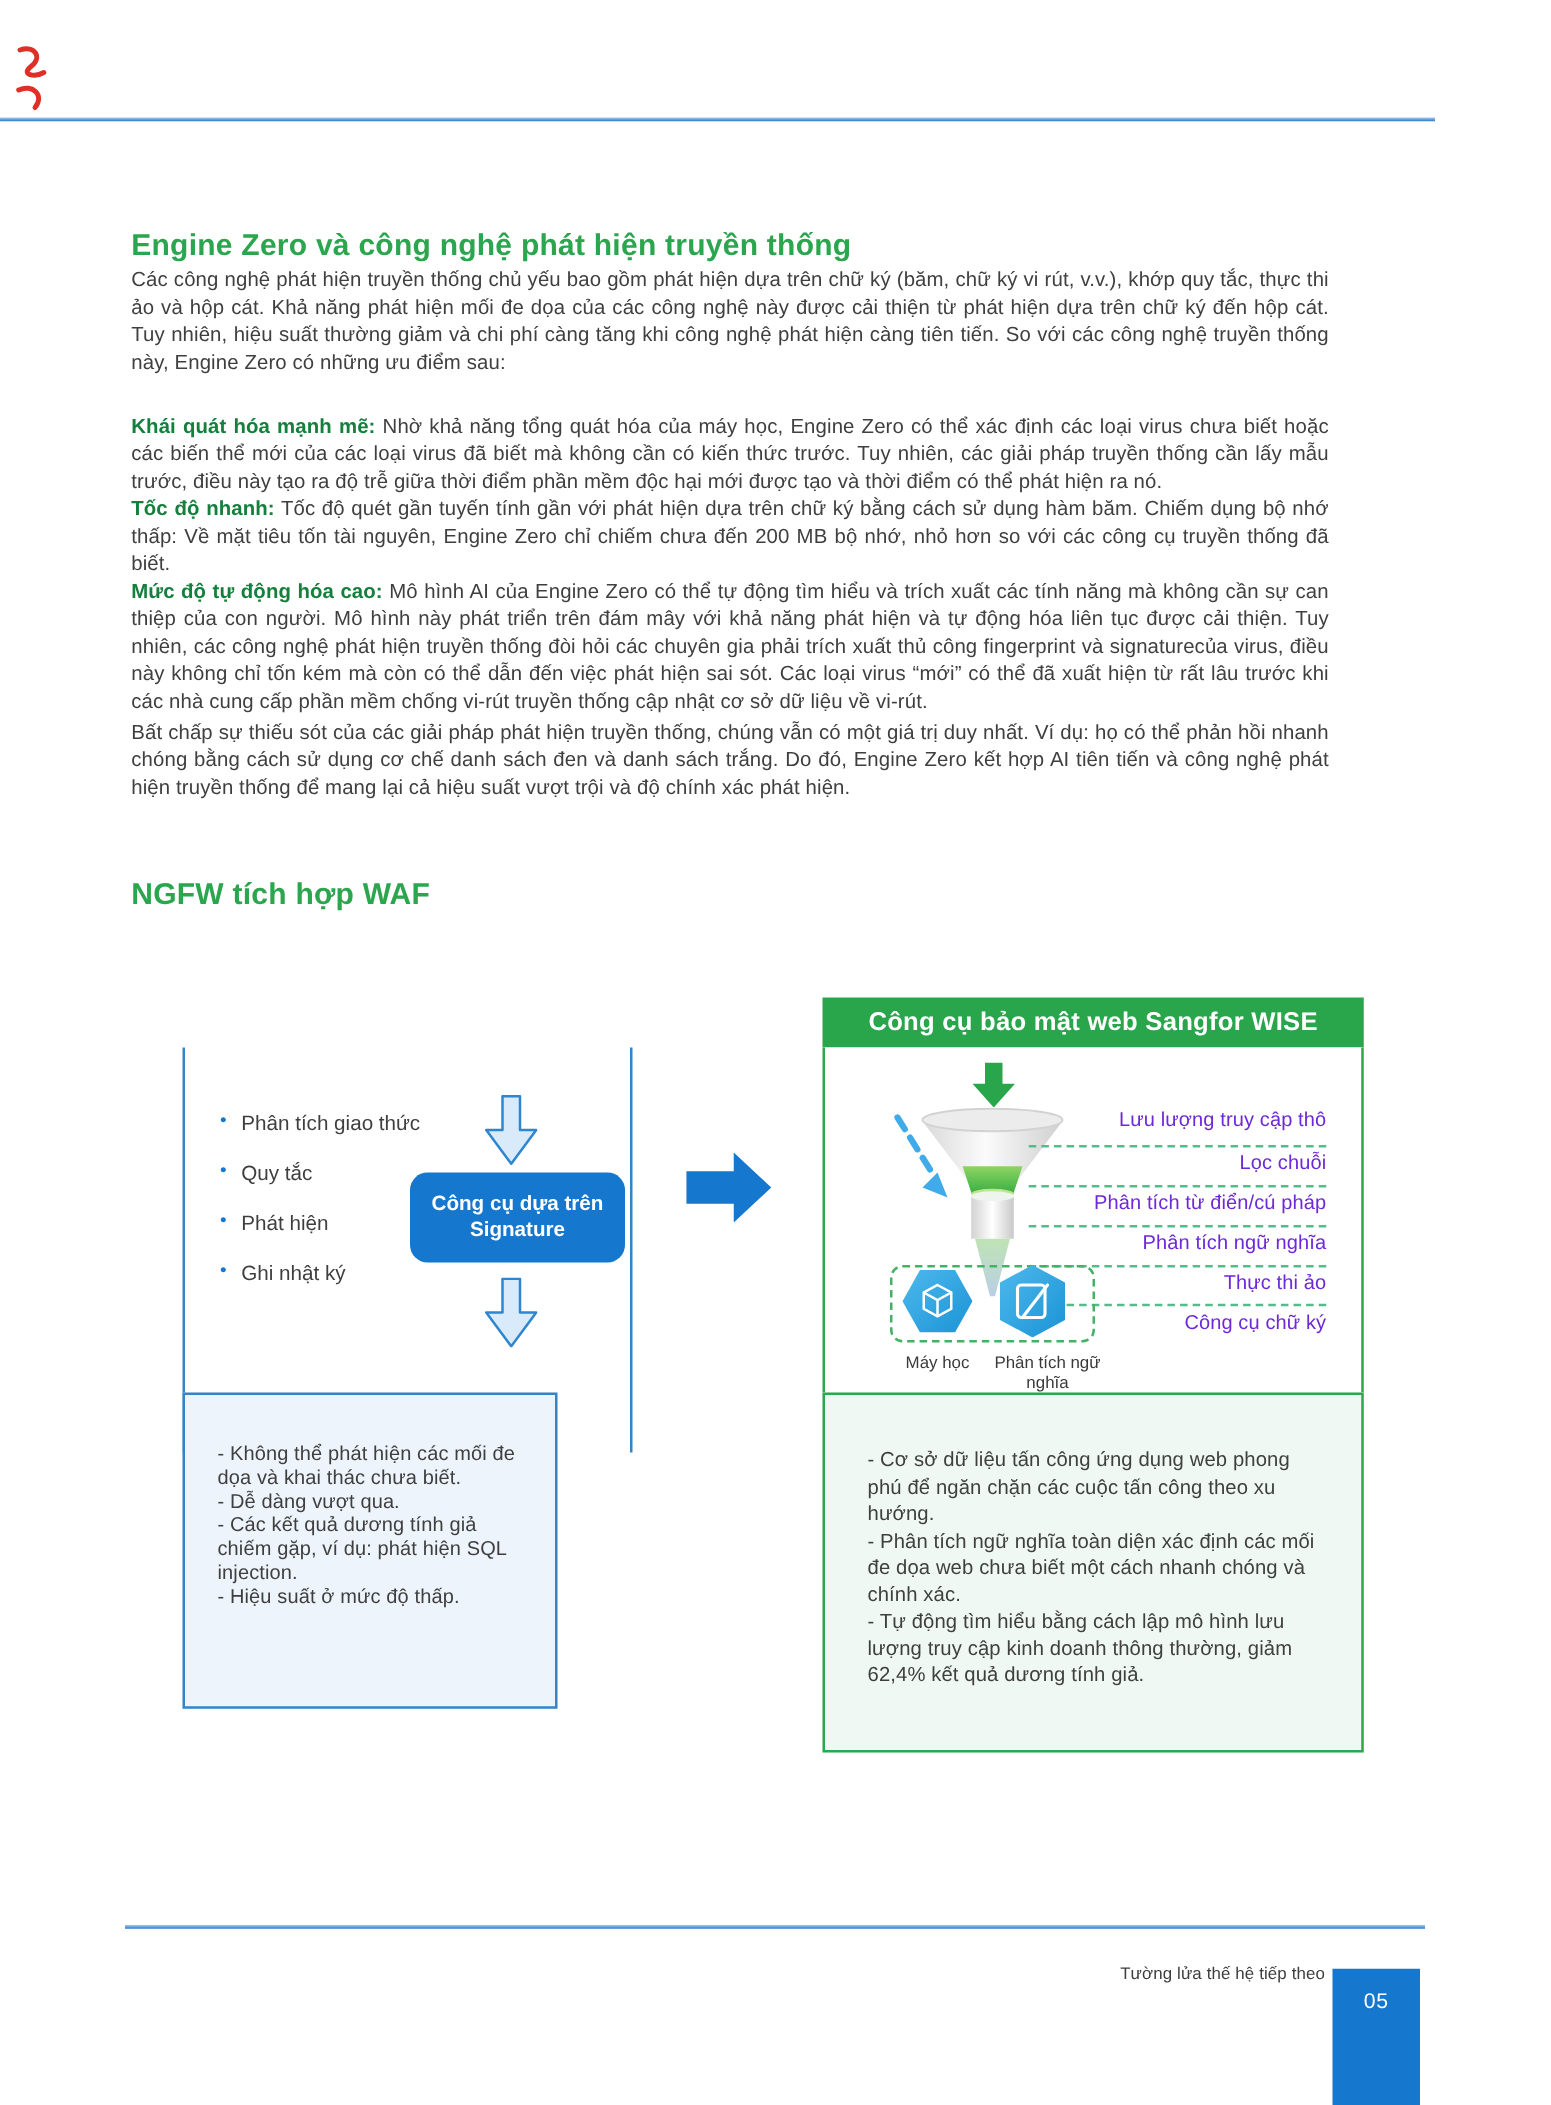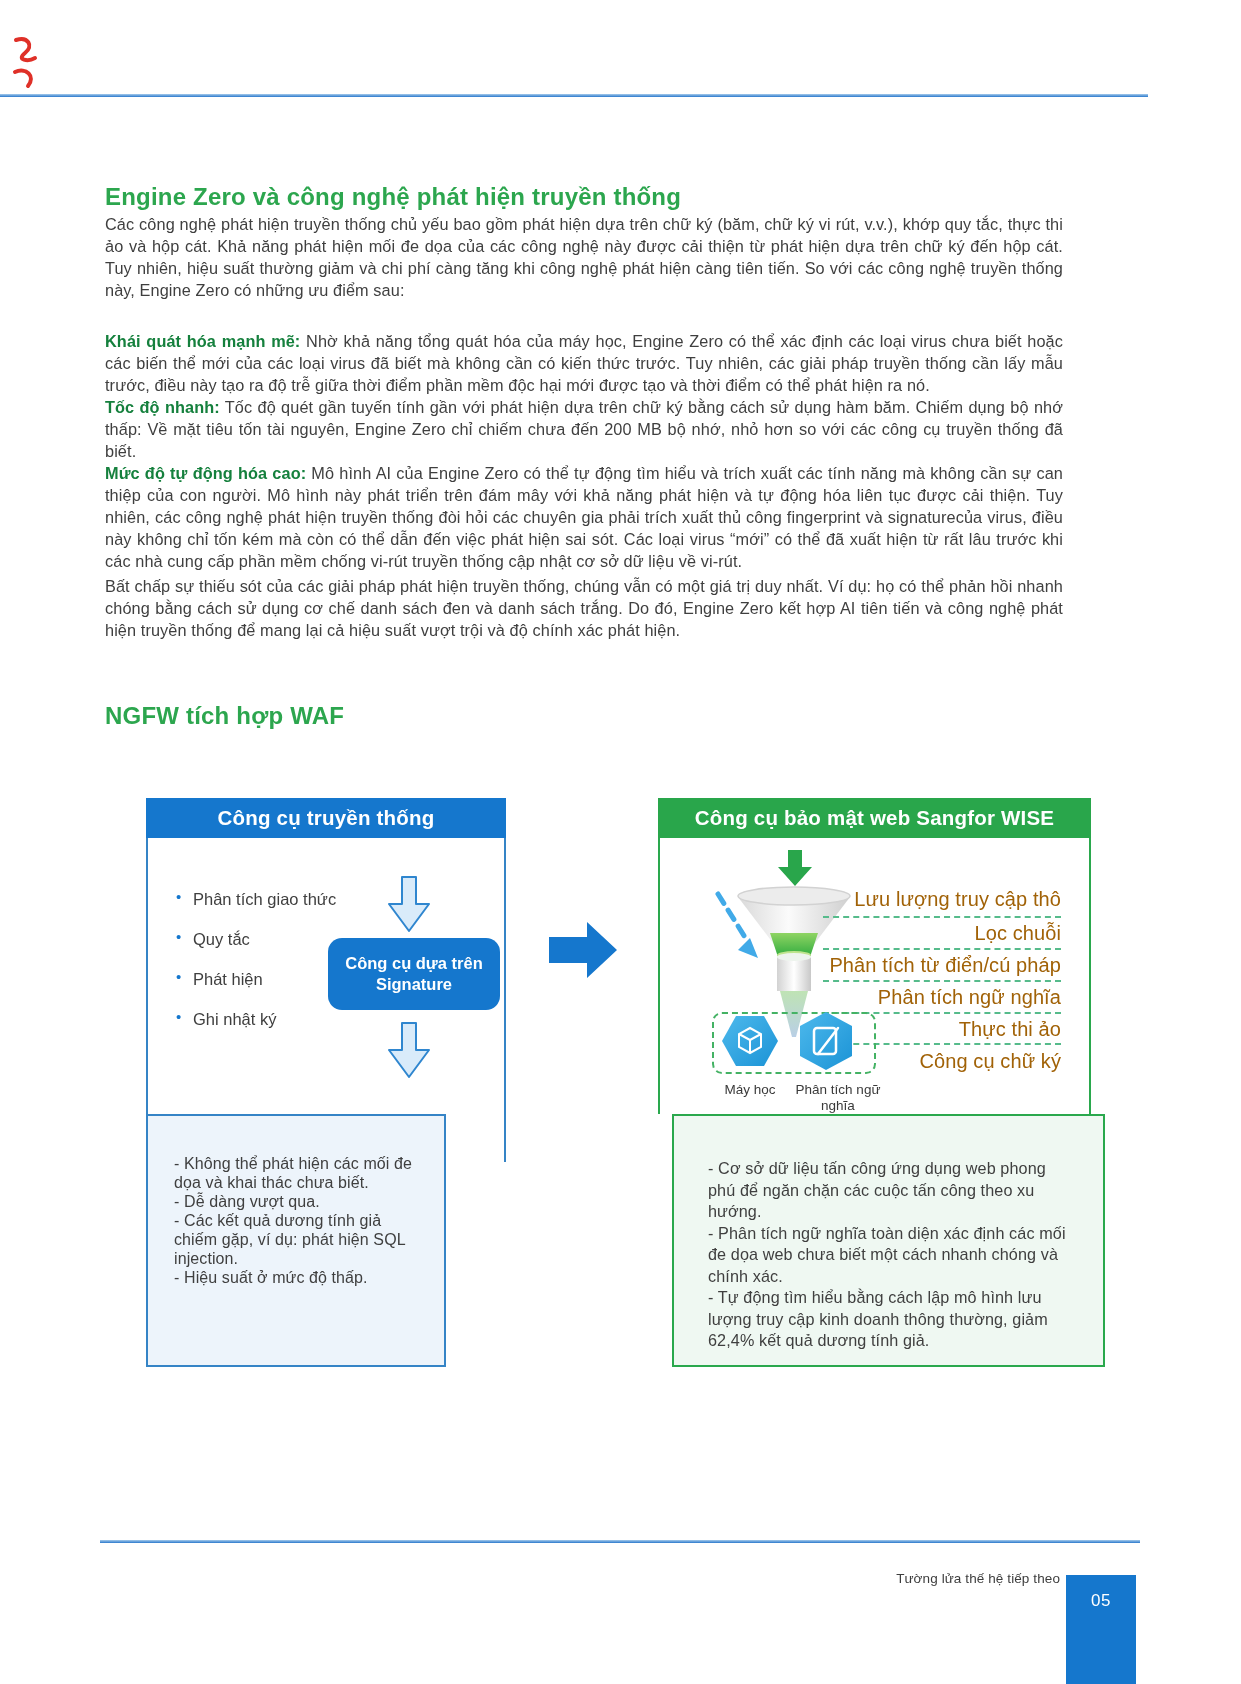--- a/index.html
+++ b/index.html
@@ -24,21 +24,21 @@
   .lbox-header{left:146px;width:360px;background:#1577cd;}
   .rbox-header{left:658px;width:433px;background:#29a64b;}
   .lbox-body{position:absolute;left:146px;top:838px;width:360px;height:324px;background:#fff;
              border-left:2px solid #3584c6;border-right:2px solid #3584c6;box-sizing:border-box;}
   .rbox-body{position:absolute;left:658px;top:838px;width:433px;height:276px;background:#fff;
              border-left:2px solid #2aa84d;border-right:2px solid #2aa84d;box-sizing:border-box;}
   .lbox-cons{position:absolute;left:146px;top:1114px;width:300px;height:253px;background:#edf4fb;
              border:2px solid #3584c6;box-sizing:border-box;padding:38px 20px 0 26px;
              font-size:16px;line-height:19px;letter-spacing:.1px;}
   .lbox-cons p{margin:0;}
-  .rbox-pros{position:absolute;left:672px;top:1114px;width:433px;height:253px;background:#eff8f2;
+  .rbox-pros{position:absolute;left:658px;top:1114px;width:433px;height:288px;background:#eff8f2;
              border:2px solid #2aa84d;box-sizing:border-box;padding:42px 26px 0 34px;
              font-size:16.2px;line-height:21.5px;letter-spacing:.1px;}
   .rbox-pros p{margin:0;}
 
   
   .tool-list{position:absolute;left:28px;top:50px;list-style:none;margin:0;padding:0;font-size:16.5px;}
   .tool-list li{position:relative;padding-left:17px;margin-bottom:18px;line-height:22px;}
   .tool-list li::before{content:"•";position:absolute;left:0;top:-2px;color:#1577cd;font-size:15px;}
   .sig-box{position:absolute;left:180px;top:100px;width:172px;height:72px;background:#1577cd;border-radius:14px;
            color:#fff;font-weight:bold;font-size:16.5px;line-height:21px;display:flex;align-items:center;
@@ -46,21 +46,21 @@
   .dn-arrow{position:absolute;left:240px;width:42px;height:56px;}
   .dn-arrow.a1{top:38px;} .dn-arrow.a2{top:184px;}
 
   
   .mid-arrow{position:absolute;left:549px;top:922px;width:68px;height:56px;}
 
   
   .g-arrow{position:absolute;left:118px;top:12px;width:34px;height:36px;}
   .funnel{position:absolute;left:76px;top:47px;width:116px;height:168px;}
   .dash-arrow{position:absolute;left:50px;top:52px;width:60px;height:76px;}
-  .flabel{position:absolute;right:28px;width:300px;text-align:right;font-size:20px;color:#a16207;letter-spacing:.1px;}
+  .flabel{position:absolute;right:28px;width:300px;text-align:right;font-size:16px;color:#6d28d9;letter-spacing:.1px;}
   .fline{position:absolute;right:28px;width:238px;border-top:2px dashed #56bb8b;}
   .icon-box{position:absolute;left:52px;top:174px;width:164px;height:62px;border:2px dashed #44b264;
             border-radius:10px;box-sizing:border-box;}
   .hex{position:absolute;}
   .cap{position:absolute;width:104px;text-align:center;font-size:13.5px;line-height:15.5px;color:#3a3a3a;}
 
   
   .footer-label{position:absolute;left:760px;top:1571px;width:300px;text-align:right;
                 font-size:13.5px;color:#3d3d3d;letter-spacing:.1px;}
   .page-num{position:absolute;left:1066px;top:1575px;width:70px;height:109px;background:#1577cd;
@@ -90,21 +90,20 @@
     <p><span class="lbl-blue">Tốc độ nhanh:</span><span> Tốc độ quét gần tuyến tính gần với phát hiện dựa trên chữ ký bằng cách sử dụng hàm băm. Chiếm dụng bộ nhớ thấp: Về mặt tiêu tốn tài nguyên, Engine Zero chỉ chiếm chưa đến 200 MB bộ nhớ, nhỏ hơn so với các công cụ truyền thống đã biết.</span></p>
     <p><span class="lbl-blue">Mức độ tự động hóa cao:</span><span> Mô hình AI của Engine Zero có thể tự động tìm hiểu và trích xuất các tính năng mà không cần sự can thiệp của con người. Mô hình này phát triển trên đám mây với khả năng phát hiện và tự động hóa liên tục được cải thiện. Tuy nhiên, các công nghệ phát hiện truyền thống đòi hỏi các chuyên gia phải trích xuất thủ công fingerprint và signaturecủa virus, điều này không chỉ tốn kém mà còn có thể dẫn đến việc phát hiện sai sót. Các loại virus “mới” có thể đã xuất hiện từ rất lâu trước khi các nhà cung cấp phần mềm chống vi-rút truyền thống cập nhật cơ sở dữ liệu về vi-rút.</span></p>
   </div>
 
   <div class="bodytext" style="top:575px;">
     <p>Bất chấp sự thiếu sót của các giải pháp phát hiện truyền thống, chúng vẫn có một giá trị duy nhất. Ví dụ: họ có thể phản hồi nhanh chóng bằng cách sử dụng cơ chế danh sách đen và danh sách trắng. Do đó, Engine Zero kết hợp AI tiên tiến và công nghệ phát hiện truyền thống để mang lại cả hiệu suất vượt trội và độ chính xác phát hiện.</p>
   </div>
 
   <div class="h-green" style="top:702px;">NGFW tích hợp WAF</div>
 
-  <div class="col-header lbox-header">Công cụ truyền thống</div>
 
   <div class="lbox-body">
     <ul class="tool-list">
       <li>Phân tích giao thức</li>
       <li>Quy tắc</li>
       <li>Phát hiện</li>
       <li>Ghi nhật ký</li>
     </ul>
     <svg class="dn-arrow a1" viewBox="0 0 42 56">
       <path d="M14 1 H28 V28 H41 L21 55 L1 28 H14 Z" fill="#d9ebfa" stroke="#2f86cf" stroke-width="2" stroke-linejoin="round"></path>

